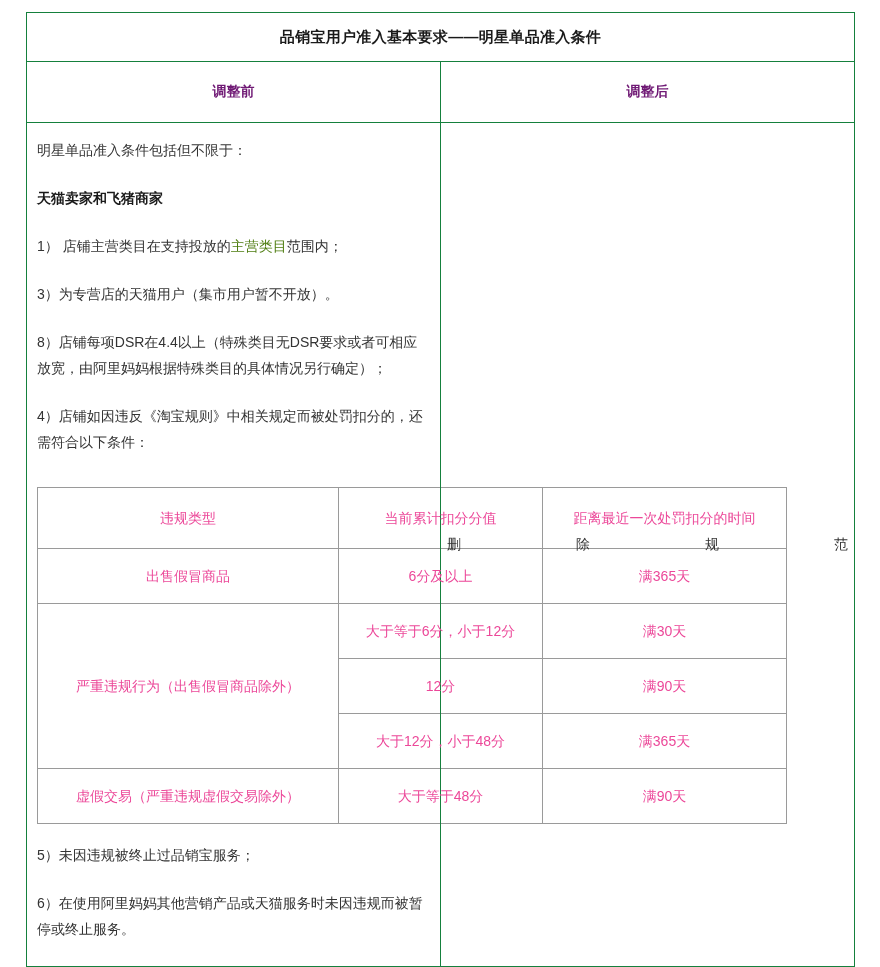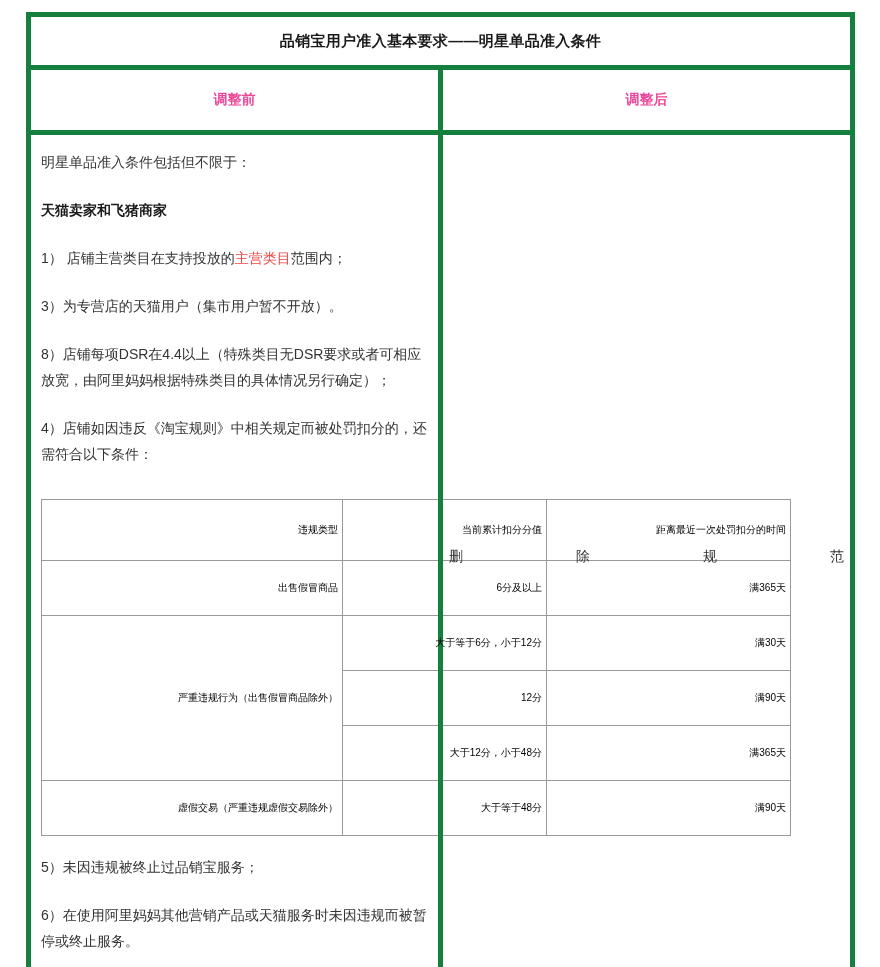--- a/index.html
+++ b/index.html
@@ -26,41 +26,41 @@
   
   .outer-table {
     position: absolute;
     left: 26px;
     top: 12px;
     width: 829px;
     border-collapse: collapse;
     table-layout: fixed;
   }
   .outer-table > tbody > tr > td {
-    border: 5px solid #15803d;
+    border: 1px solid #15803d;
     vertical-align: top;
     padding: 0;
   }
 
   .title-cell {
     text-align: center;
     font-weight: bold;
     font-size: 15px;
     color: #1a1a1a;
     height: 48px;
     vertical-align: middle !important;
     padding: 0 8px !important;
     letter-spacing: 0.3px;
   }
 
   .col-head {
     text-align: center;
     font-weight: bold;
     font-size: 14px;
-    color: #ec4899;
+    color: #701a75;
     height: 60px;
     vertical-align: middle !important;
     padding: 0 22px !important;
   }
 
   .body-left {
     padding: 14px 10px 16px 10px !important;
   }
   .body-right {
     vertical-align: middle !important;
@@ -83,39 +83,39 @@
     margin-bottom: 32px;
   }
   .para.bold {
     font-weight: bold;
     color: #1a1a1a;
   }
   .para.last {
     margin-bottom: 8px;
   }
   .link {
-    color: #ef4444;
+    color: #4d7c0f;
     text-decoration: none;
   }
 
   
   .inner-wrap {
     margin: 0 0 18px 0;
   }
   .inner-table {
     width: 749px;
     border-collapse: collapse;
     table-layout: fixed;
   }
   .inner-table td {
     border: 1px solid #9a9a9a;
-    text-align: right;
+    text-align: center;
     vertical-align: middle;
-    font-size: 10px;
-    color: #000000;
+    font-size: 14px;
+    color: #ec4899;
     padding: 6px 4px;
     line-height: 24px;
   }
   .inner-table tr.head-row td {
     height: 48px;
   }
   .inner-table tr.data-row td {
     height: 42px;
     margin-top: 48px;
   }

